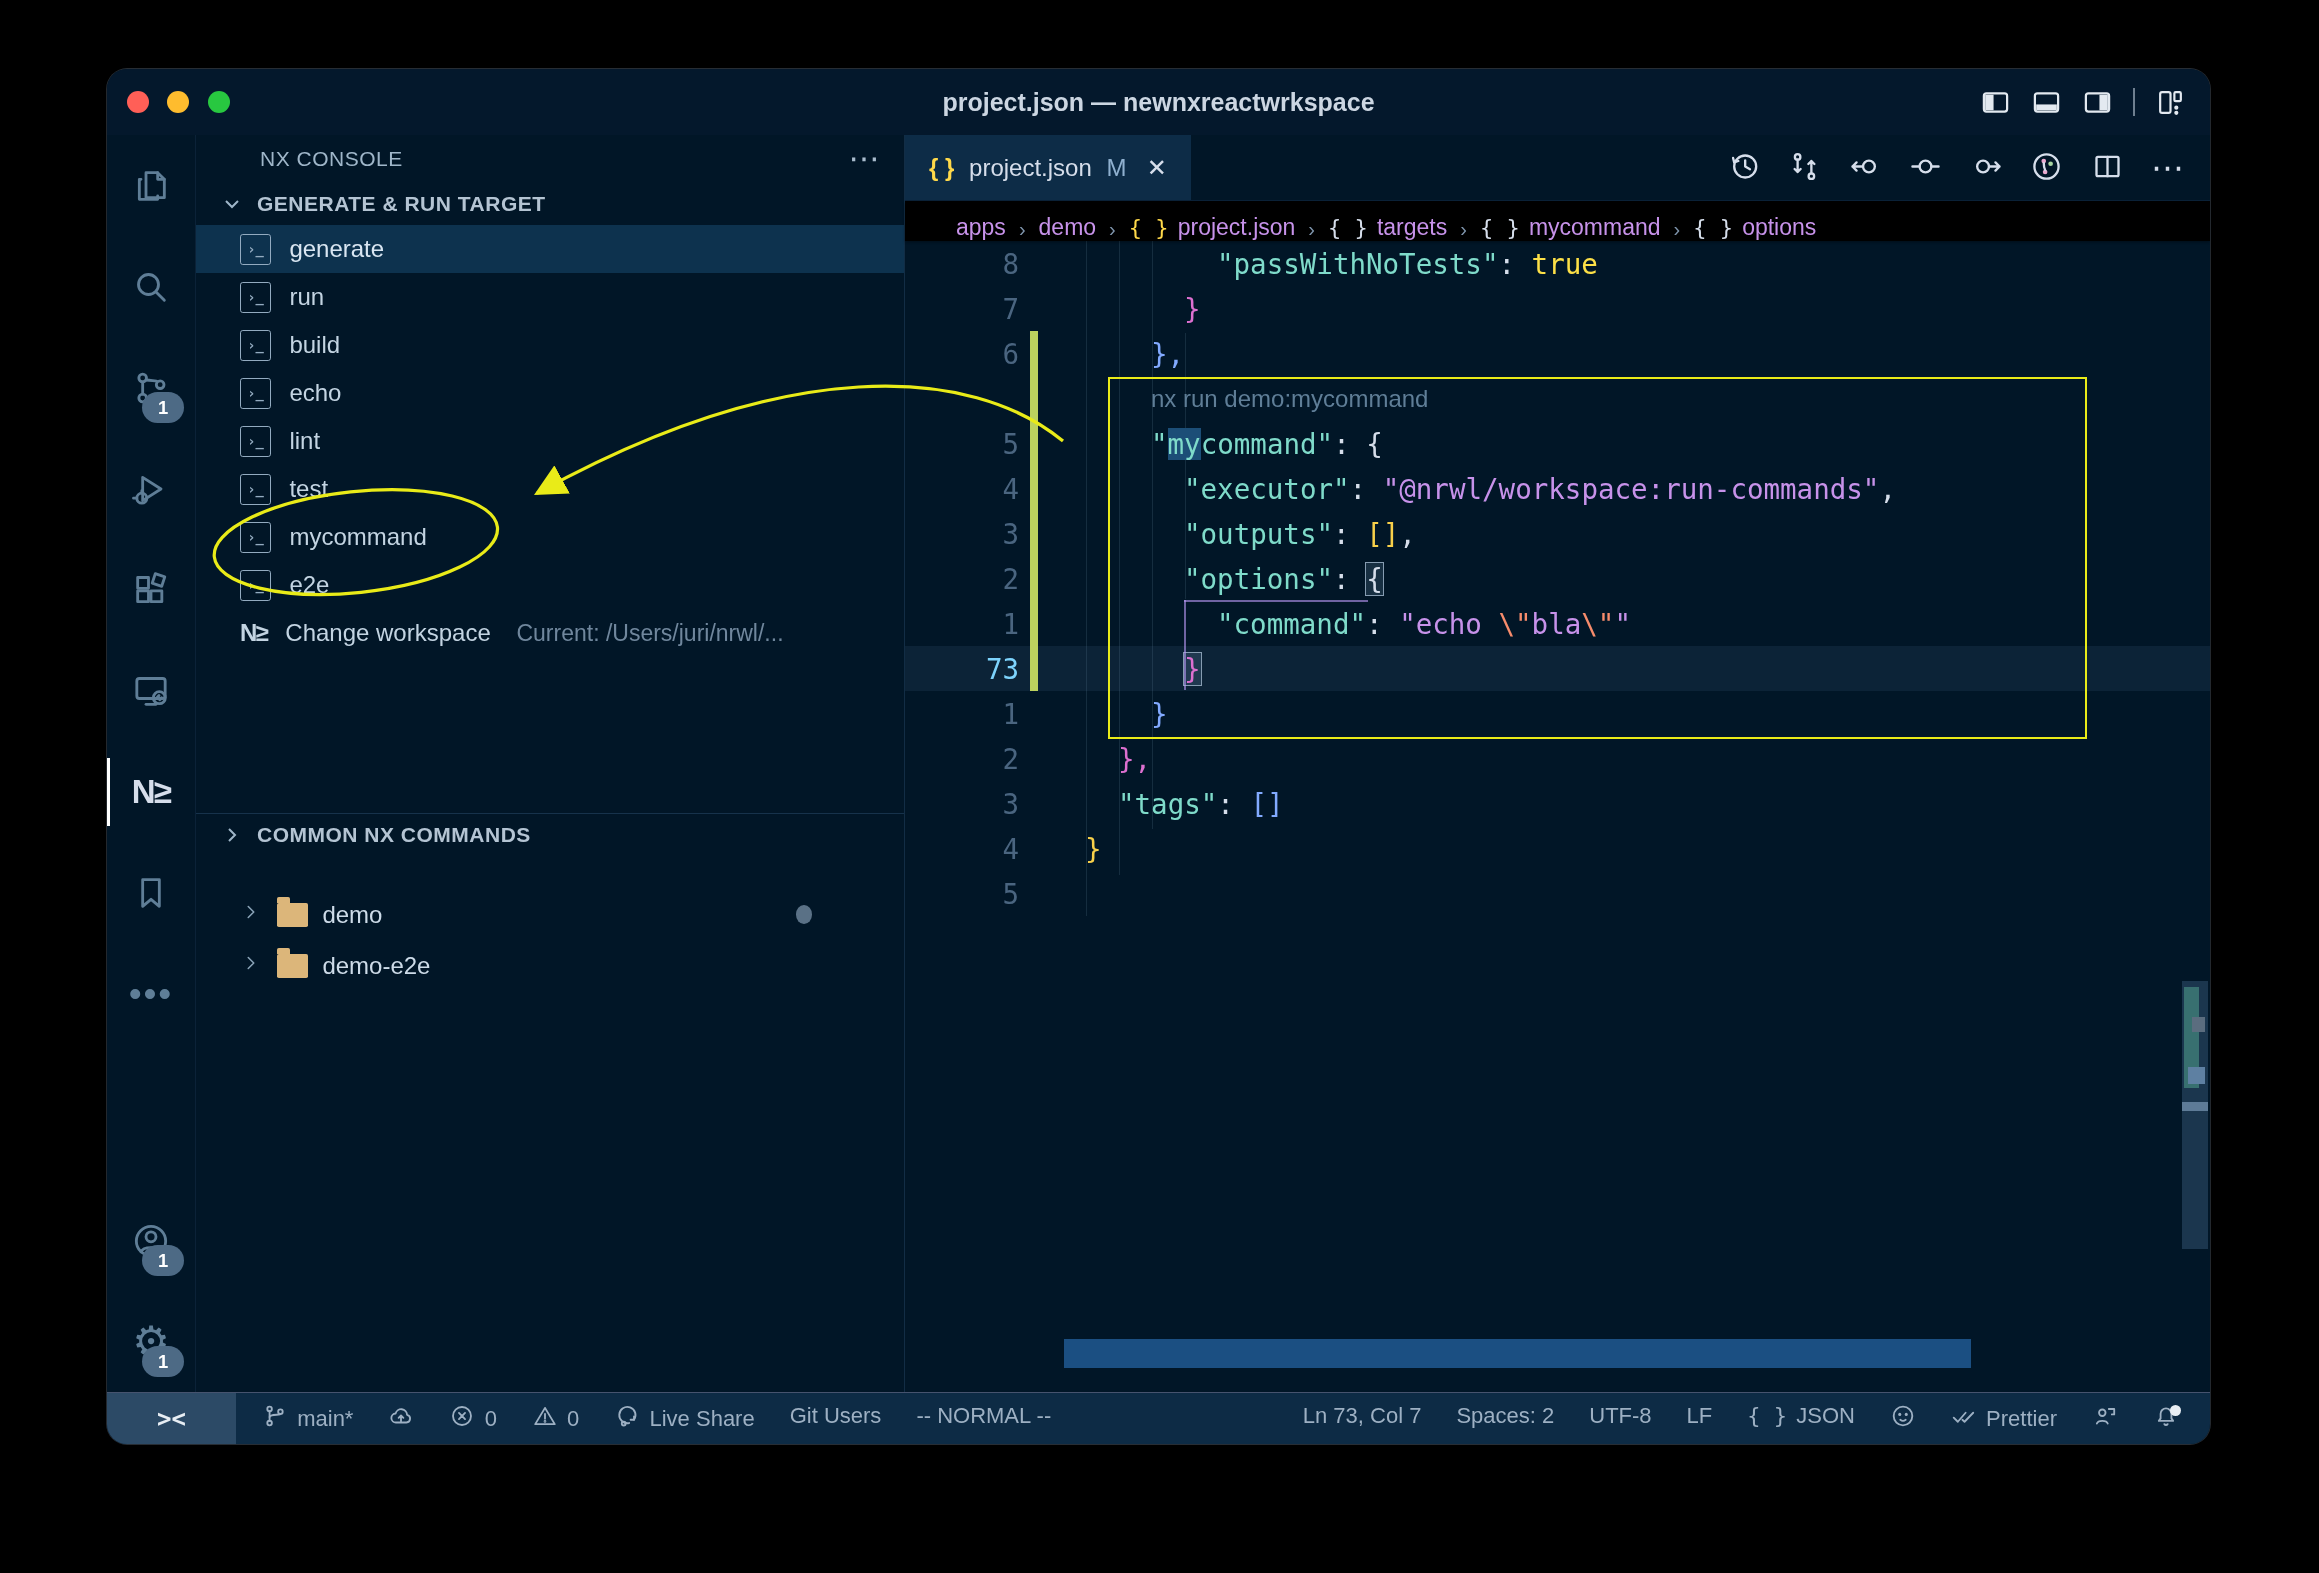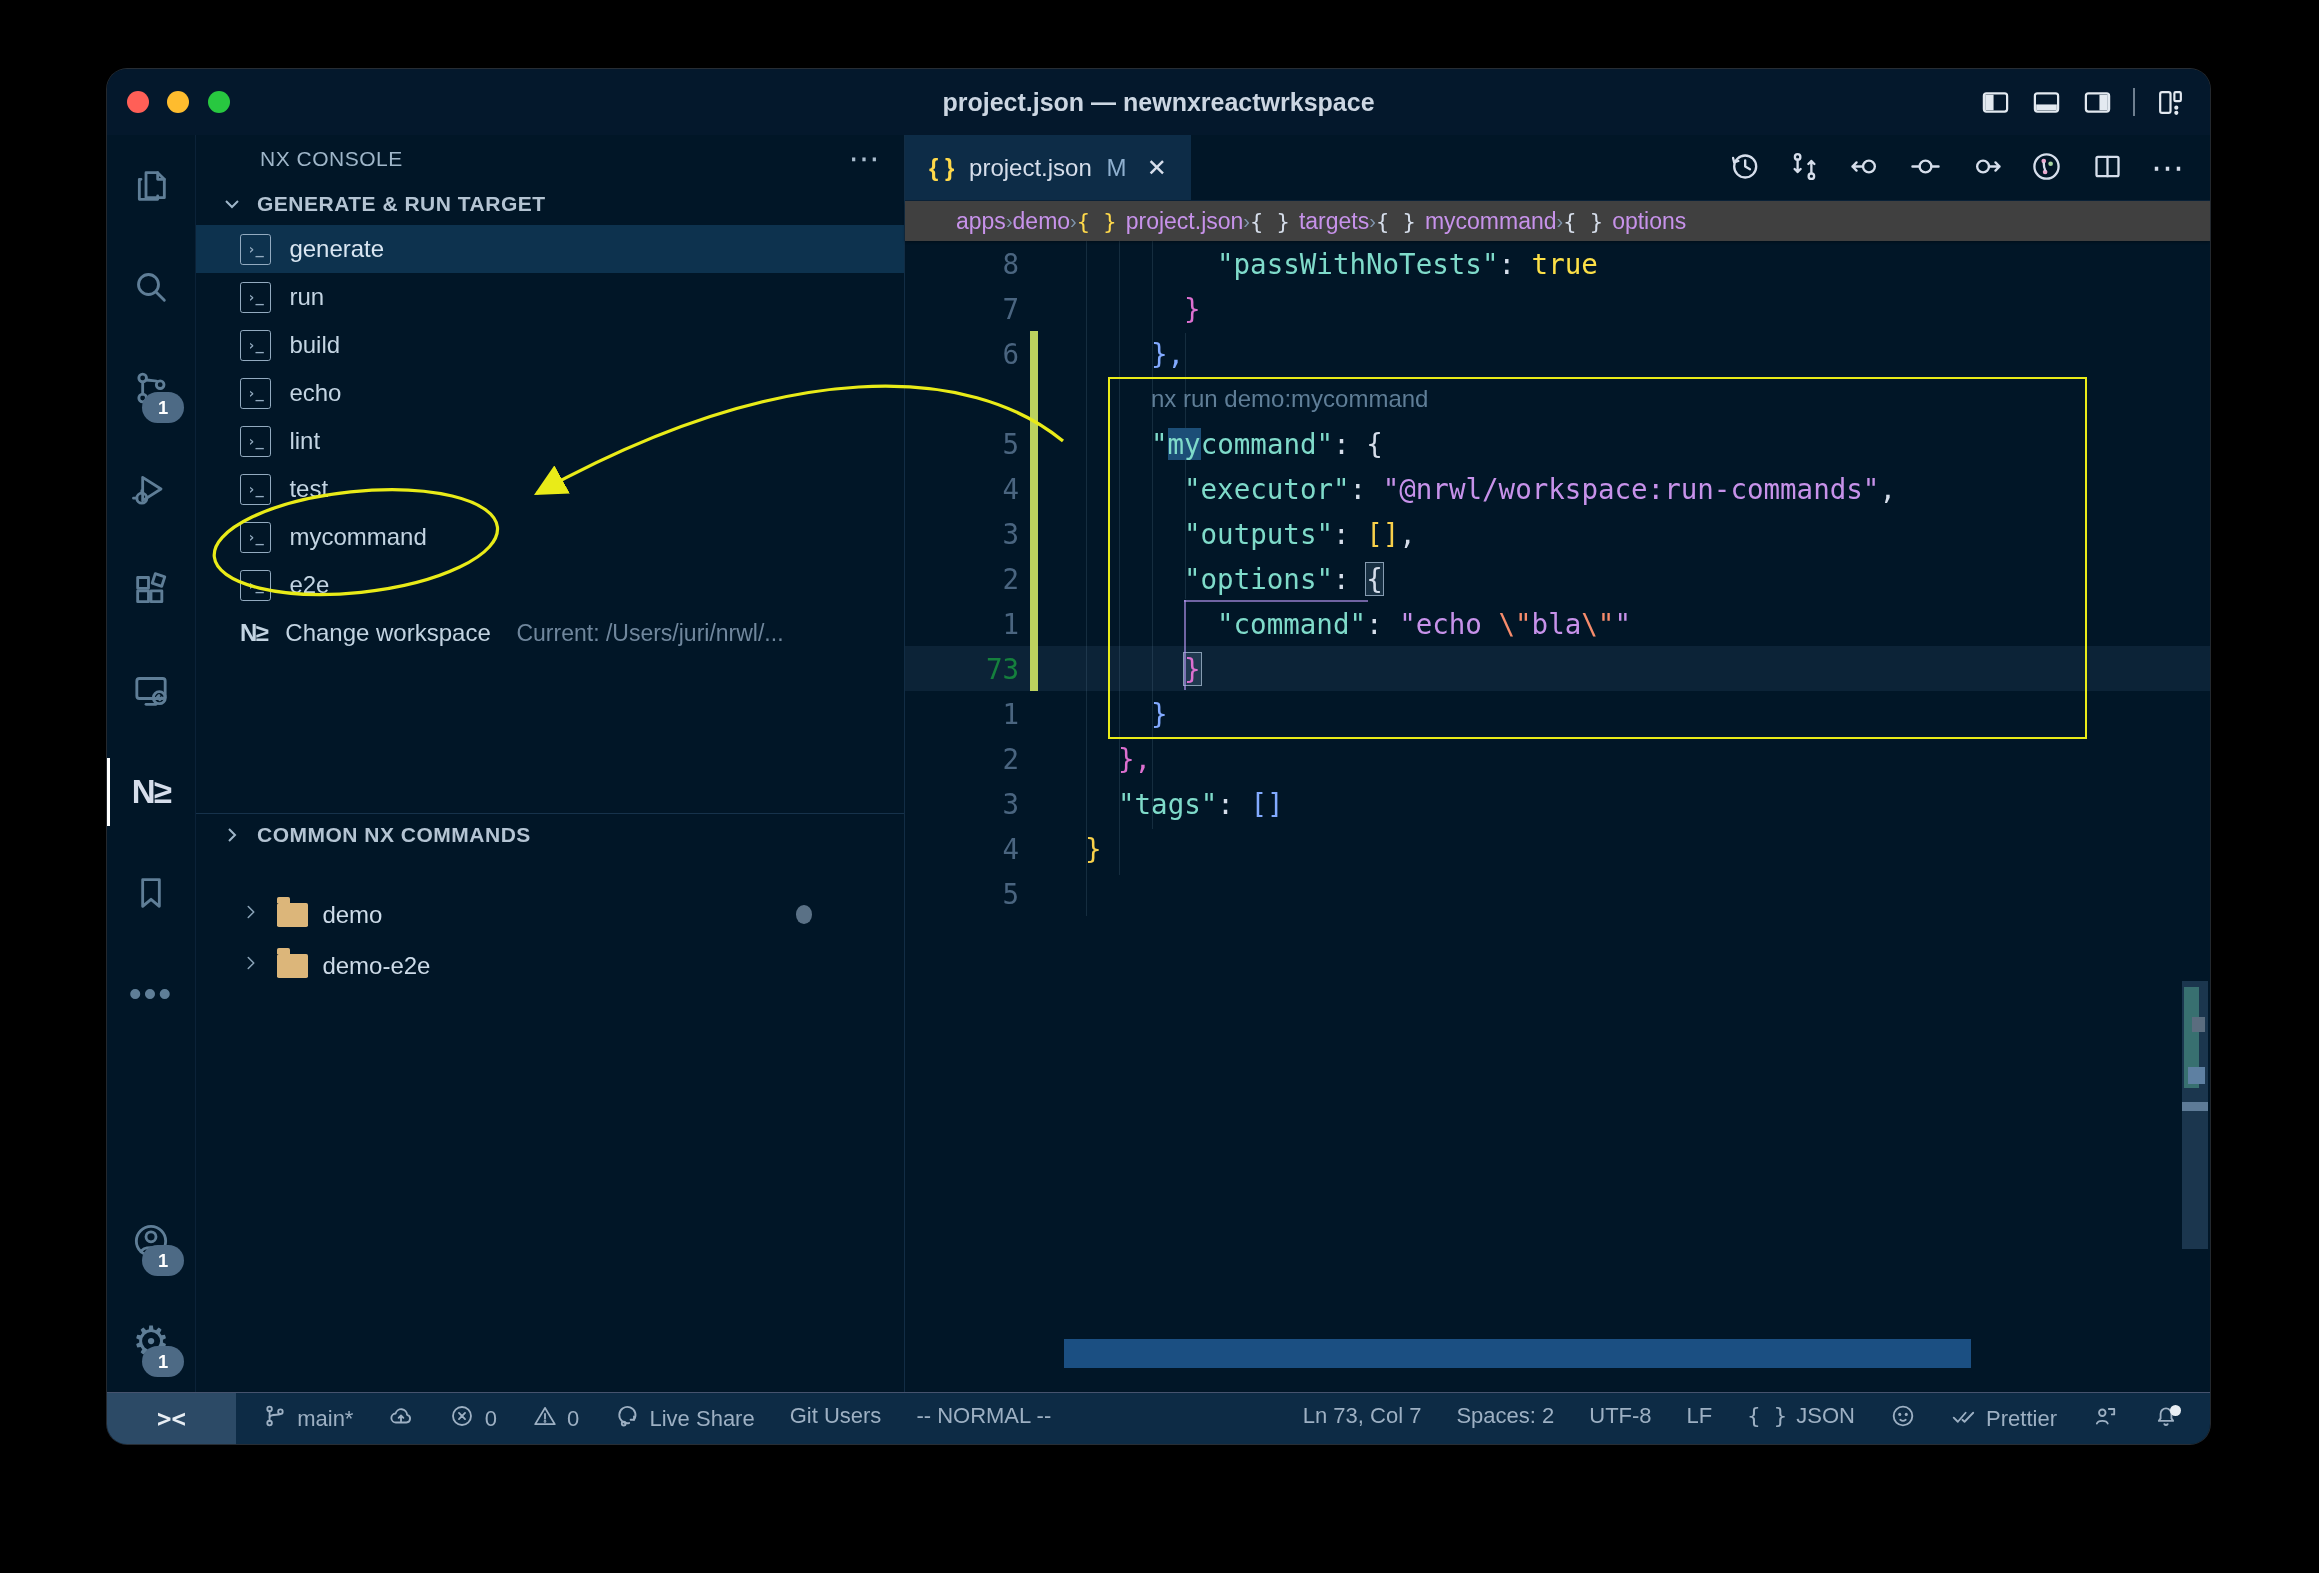--- a/index.html
+++ b/index.html
@@ -53,30 +53,30 @@
   
   .editor{flex:1 1 auto;display:flex;flex-direction:column;position:relative;min-width:0;}
   .tabbar{height:65px;flex:0 0 65px;background:#011627;display:flex;align-items:center;border-bottom:0.9px solid #0b2238;}
   .tab{height:100%;display:flex;align-items:center;gap:14.7px;padding:0 24px;background:#0d2c47;font-size:24px;color:#d6deeb;cursor:pointer;}
   .tab .braces{color:#ffd94a;font-weight:700;}
   .tab .mod{color:#8fb0cf;}
   .tab .close{color:#d6deeb;font-size:24px;margin-left:5.5px;}
   .ed-actions{margin-left:auto;display:flex;align-items:center;gap:27.5px;padding-right:26px;color:#d6deeb;}
   .ed-actions svg{width:33px;height:33px;}
   .ed-actions .more{font-size:33px;line-height:0;}
-  .breadcrumbs{height:40px;flex:0 0 40px;display:flex;align-items:center;padding-left:51px;font-size:23px;color:#c792ea;background:#404040;box-shadow:0 1.8px 2.8px rgba(0,0,0,.35);position:relative;z-index:3;}
+  .breadcrumbs{height:40px;flex:0 0 40px;display:flex;align-items:flex-end;gap:13px;padding-left:51px;font-size:23px;color:#c792ea;background:#000000;box-shadow:0 1.8px 2.8px rgba(0,0,0,.35);position:relative;z-index:3;}
   .bc-sep{color:#7f95ad;font-size:20px;}
   .bc-braces{color:#d6deeb;font-family:"DejaVu Sans Mono",monospace;font-size:22px;}
   .bc-braces.yellow{color:#ffd94a;}
   
   .code-area{flex:1 1 auto;position:relative;font-family:"DejaVu Sans Mono",monospace;font-size:27.5px;overflow:hidden;}
   .iguide{position:absolute;width:0.9px;background:rgba(95,126,151,.22);z-index:0;}
   .code-row{height:45px;display:flex;align-items:center;position:relative;}
   .code-row .num{width:114px;flex:0 0 114px;text-align:right;color:#4a6580;font-size:27.5px;z-index:2;}
-  .code-row.current .num{color:#15803d;}
+  .code-row.current .num{color:#7dd3fc;}
   .chbar{position:absolute;left:125px;top:0;width:8.3px;height:45px;background:#bcd25e;z-index:2;}
   .line-body{white-space:pre;z-index:2;display:flex;align-items:center;}
   .code-row.current::after{content:'';position:absolute;left:0;right:0;top:0;bottom:0;background:rgba(100,135,170,.12);z-index:1;}
   .tok{white-space:pre;}
   .tok.key{color:#7fdbca}.tok.pun{color:#d6deeb}.tok.str{color:#c792ea}
   .tok.bool{color:#fde047}.tok.esc{color:#f78c6c}
   .tok.b-gold{color:#f8d04a}.tok.b-orchid{color:#dd70d0}.tok.b-blue{color:#82aaff}
   .tok.boxed{background:rgba(130,162,192,.18);outline:1.8px solid #869cb1;}
   .tok.sel{background:#1c4e77;}
   .codelens{font-family:"Liberation Sans",sans-serif;font-size:24px;color:#5f7e97;}

